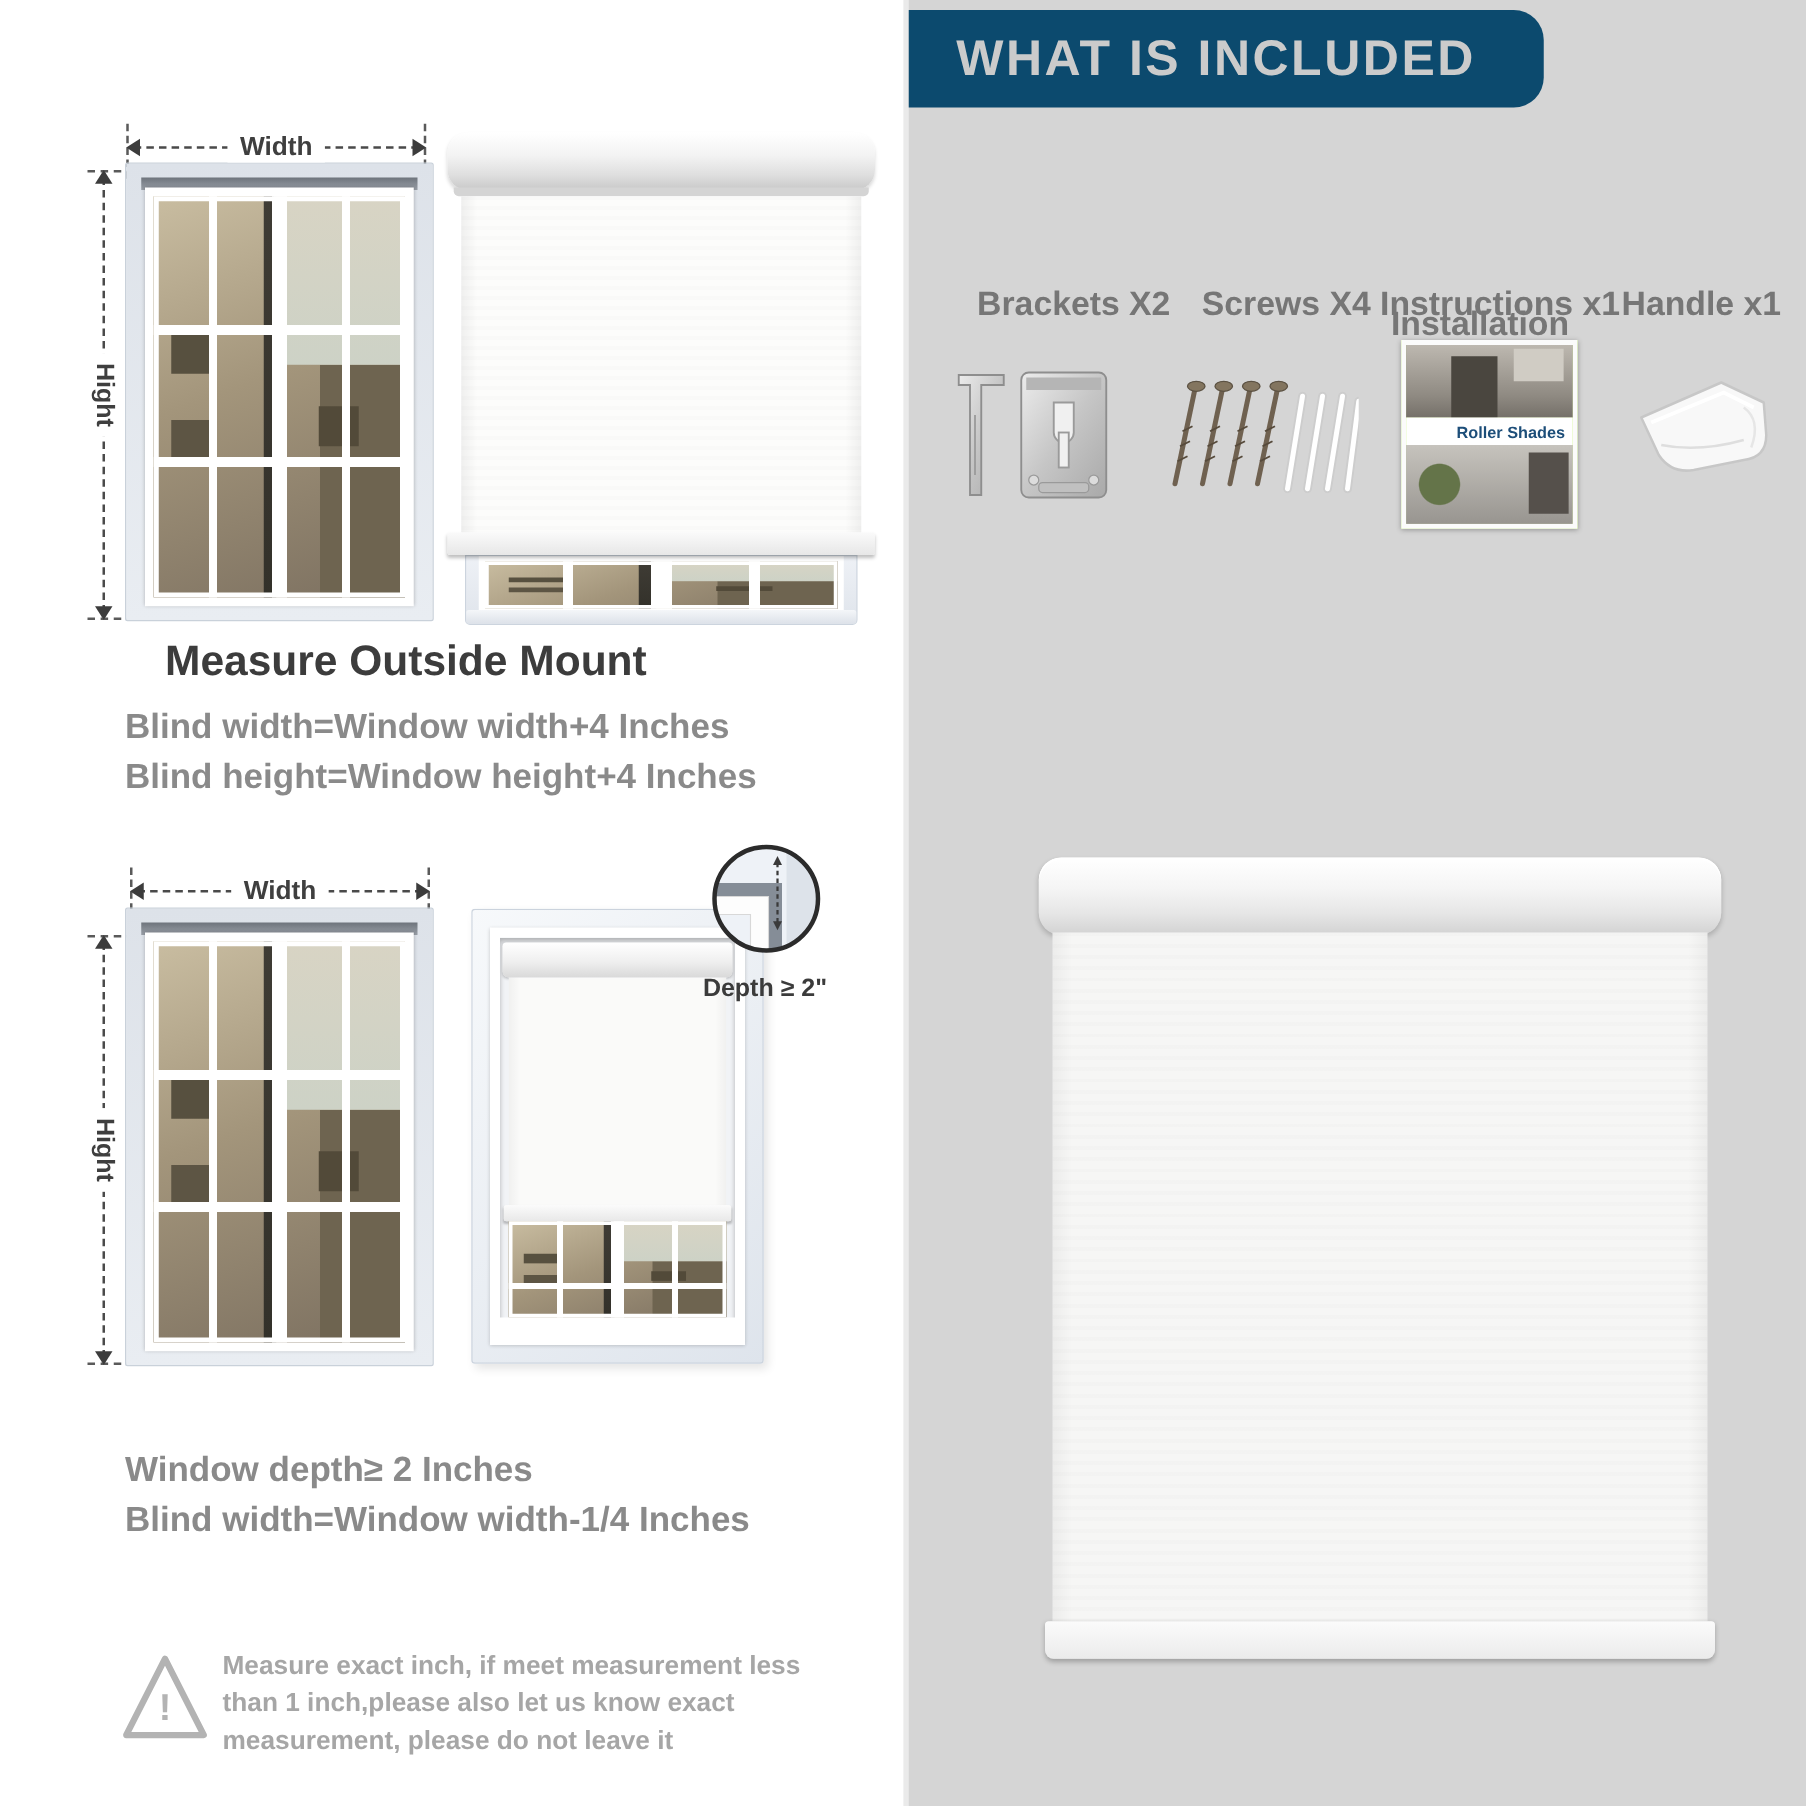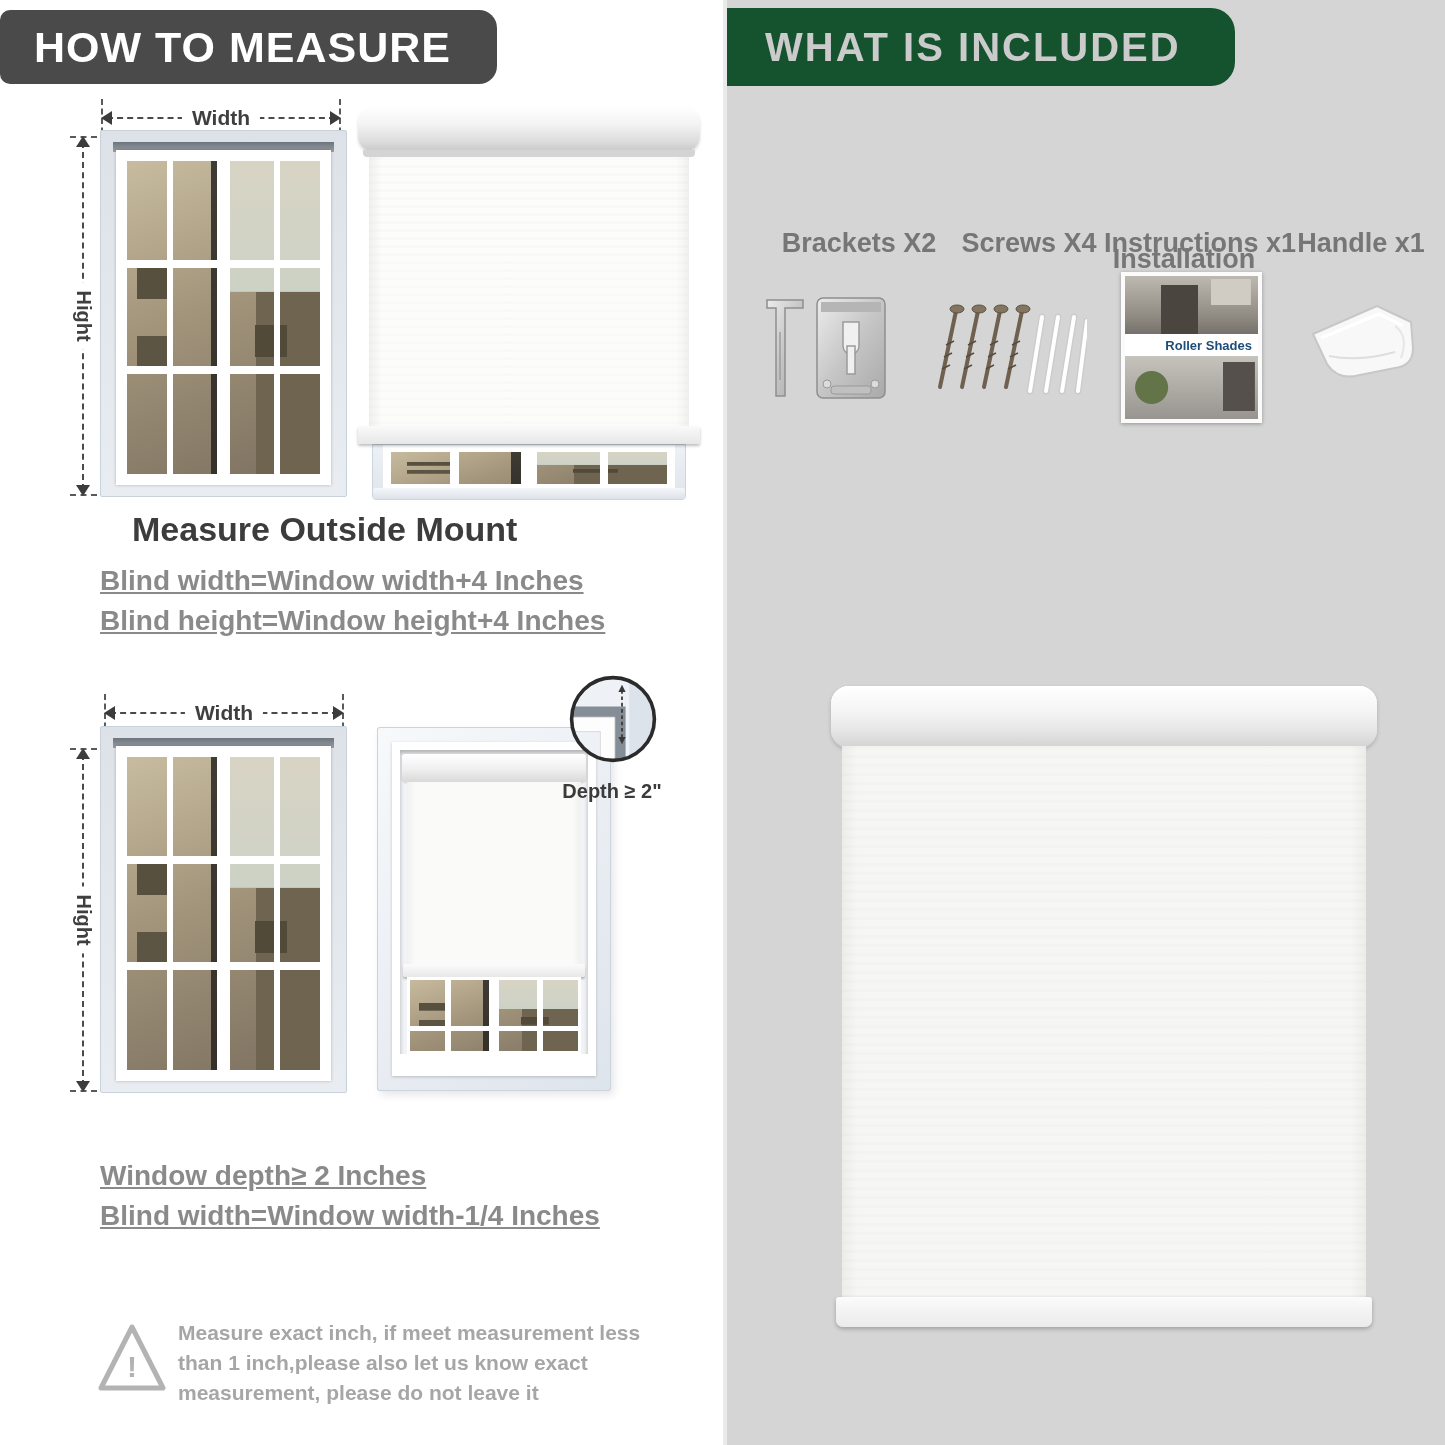--- a/index.html
+++ b/index.html
@@ -7,21 +7,21 @@
           font-family:"Liberation Sans", sans-serif;}
   .abs{position:absolute;}
 
   
   .hdr-left{left:0;top:10px;width:497px;height:74px;background:#4a4a4a;
             border-radius:10px 18px 18px 10px;display:flex;align-items:center;}
   .hdr-left span{color:#ffffff;font-size:43px;font-weight:bold;letter-spacing:1px;padding-left:34px;}
 
   
   .panel-right{left:723px;top:0;width:722px;height:1445px;background:#d5d5d5;border-left:4px solid #eaeaea;}
-  .hdr-right{position:absolute;left:0;top:8px;width:508px;height:78px;background:#14532d;
+  .hdr-right{position:absolute;left:0;top:8px;width:508px;height:78px;background:#0c4a6e;
              border-radius:0 24px 24px 0;display:flex;align-items:center;}
   .hdr-right span{color:#cbcbcb;font-size:40px;font-weight:bold;letter-spacing:2px;padding-left:38px;}
 
   
   .dim-h{height:22px;}
   .dim-h::before{content:"";position:absolute;left:6px;right:6px;top:10px;border-top:2px dashed #4a4a4a;}
   .dim-h .al{position:absolute;left:0;top:4px;width:0;height:0;border-top:7px solid transparent;
              border-bottom:7px solid transparent;border-right:11px solid #3c3c3c;}
   .dim-h .ar{position:absolute;right:0;top:4px;width:0;height:0;border-top:7px solid transparent;
              border-bottom:7px solid transparent;border-left:11px solid #3c3c3c;}
@@ -101,21 +101,21 @@
            background:linear-gradient(180deg,#ffffff,#efefef 55%,#d9d9d9);box-shadow:0 1px 2px rgba(0,0,0,.2);}
   .in-fabric{position:absolute;top:32px;left:7px;right:7px;height:182px;background:#fafaf9;
      background-image:linear-gradient(90deg,rgba(0,0,0,.04),transparent 5%,transparent 95%,rgba(0,0,0,.04));}
   .in-bar{position:absolute;top:214px;left:3px;right:3px;height:13px;border-radius:2px;
           background:linear-gradient(180deg,#fbfbfb,#e8e8e8);box-shadow:0 2px 2px rgba(0,0,0,.25);}
   .in-glass{position:absolute;top:227px;left:7px;right:7px;bottom:14px;}
   .in-btm{position:absolute;bottom:0;left:0;right:0;height:14px;background:#ffffff;}
 
   
   .sec-title{font-size:34px;font-weight:bold;color:#3c3c3c;white-space:nowrap;}
-  .formula{font-size:28px;font-weight:bold;color:#8a8a8a;white-space:nowrap;text-decoration:underline;}
+  .formula{font-size:28px;font-weight:bold;color:#8a8a8a;white-space:nowrap;}
   .depth-label{font-size:20px;font-weight:bold;color:#3b3b3b;text-align:center;}
   .warn-text{font-size:21px;font-weight:bold;color:#a6a6a6;line-height:1.42;}
   .item-label{font-size:27px;font-weight:bold;color:#767676;text-align:center;white-space:nowrap;}
   .shade-title{font-size:30px;font-weight:bold;color:#8a8a8a;text-align:center;}
 
   
   .big-cass{position:absolute;left:104px;top:686px;width:546px;height:62px;border-radius:18px;
             background:linear-gradient(180deg,#ffffff,#f5f5f5 40%,#e6e6e6 72%,#d2d2d2);
             box-shadow:0 2px 4px rgba(0,0,0,.18), inset 0 2px 0 #ffffff;}
   .big-fabric{position:absolute;left:115px;top:746px;width:524px;height:551px;background:#f6f6f5;
@@ -139,23 +139,20 @@
                      linear-gradient(180deg,#c6c3bd,#989590);
     background-size:100% 100%,24% 78%,12% 30%,100% 100%;background-position:0 0,97% 45%,88% 35%,0 0;}
 
   .warn-tri{stroke:#b3b3b3;stroke-width:5;fill:none;stroke-linejoin:round;}
 </style>
 </head>
 <body>
 
 <div id="canvas">
 
-  <div class="abs hdr-left">
-    <span>HOW TO MEASURE</span>
-  </div>
 
   <div class="abs dim-h" style="left:101px;top:107px;width:240px;">
     <i class="tick tl"></i>
     <i class="tick tr"></i>
     <i class="al"></i>
     <i class="ar"></i>
     <span class="dim-label">Width</span>
   </div>
 
   <div class="abs dim-v" style="left:72px;top:136px;height:360px;">

